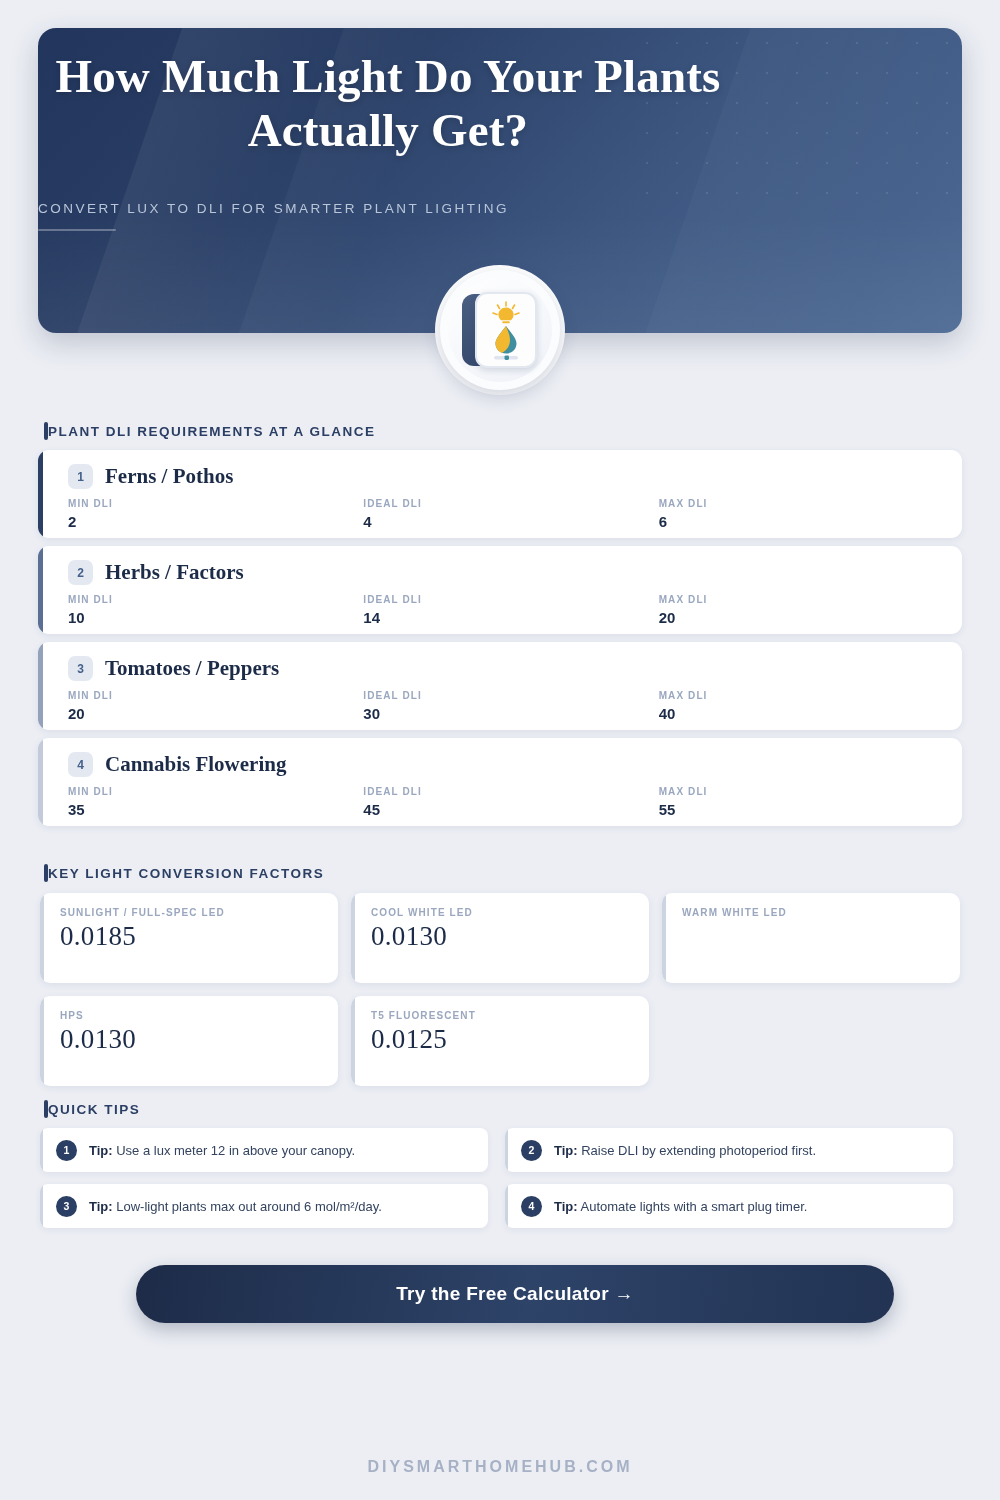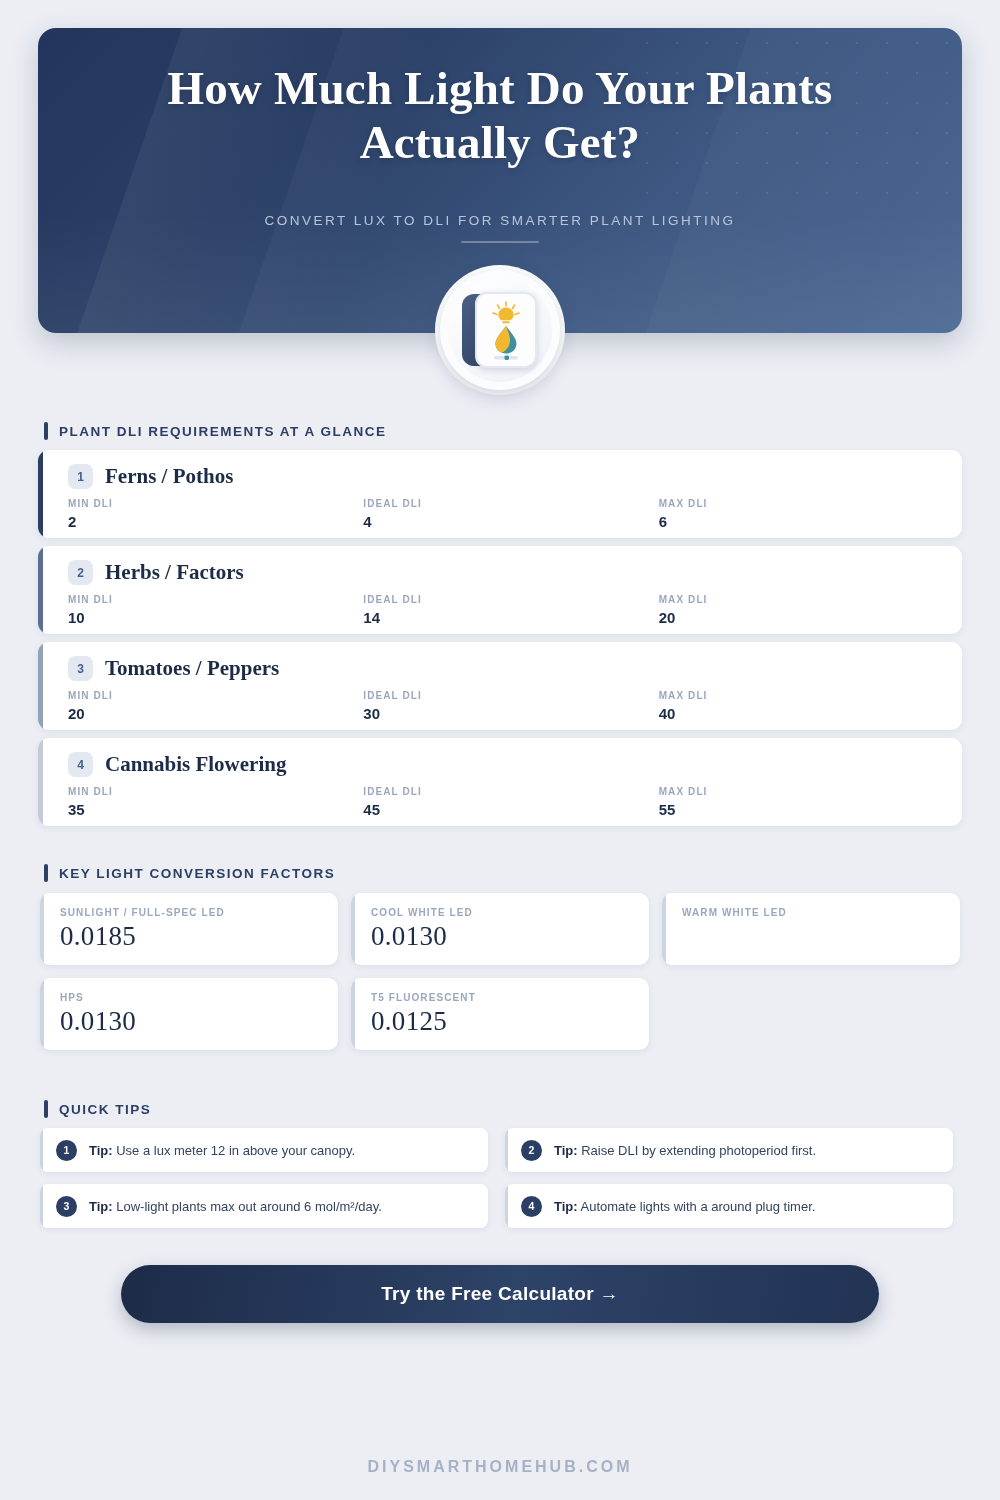--- a/index.html
+++ b/index.html
@@ -44,22 +44,22 @@
   .hdr-fade {
     position:absolute; left:0; right:0; bottom:0; height:120px;
     background: linear-gradient(180deg, rgba(255,255,255,0), rgba(255,255,255,0.045));
   }
 
   .hdr-inner {
     position: relative;
     height: 100%;
     display: flex;
     flex-direction: column;
-    align-items: center;
-    padding-top: 34px;
+    align-items: flex-start;
+    padding-top: 22px;
   }
   .hdr-title {
     font-family: "Liberation Serif", serif;
     font-weight: 700;
     font-size: 47px;
     line-height: 1.14;
     color: #ffffff;
     text-align: center;
     max-width: 700px;
     letter-spacing: .2px;
@@ -109,21 +109,21 @@
     background: #fdfdfe;
     border: 2px solid #e3e8f0;
     margin-left: 12px;
     display: flex; flex-direction: column;
     align-items: center; justify-content: center;
     box-shadow: 0 2px 6px rgba(40,60,95,0.18);
   }
 
   
   .sec-head {
-    display: flex; align-items: center; gap: 11px;
+    display: flex; align-items: center; 
     margin-left: 44px;
   }
   .sec-bar { width: 4px; height: 18px; background: #2b3e63; border-radius: 2px; }
   .sec-title {
     font-size: 13.5px; font-weight: 700;
     letter-spacing: 1.5px; color: #2b3e63;
     text-transform: uppercase;
   }
 
   
@@ -164,21 +164,21 @@
   .metric-value {
     margin-top: 4px;
     font-size: 15px; font-weight: 700; color: #1c2b47;
   }
 
   
   .factors { position: absolute; left: 40px; top: 893px; width: 920px;
              display: flex; flex-wrap: wrap; gap: 13px; }
   .factor-card {
     position: relative;
-    width: 298px; height: 72px;
+    width: 298px; height: 90px;
     background: #ffffff;
     border-radius: 10px;
     padding: 14px 0 0 20px;
     box-shadow: 0 2px 7px rgba(60,80,120,0.09);
     overflow: hidden;
   }
   .factor-accent {
     position: absolute; left: 0; top: 0; bottom: 0; width: 4px;
     background: #ccd4e2;
     border-radius: 10px 0 0 10px;
@@ -218,21 +218,21 @@
     background: #2b3e63; color: #ffffff;
     font-size: 10.5px; font-weight: 700;
     display: flex; align-items: center; justify-content: center;
   }
   .tip-text { font-size: 13px; color: #33435f; }
   .tip-text b { color: #1c2b47; font-weight: 700; }
 
   
   .cta {
     position: absolute;
-    left: 121px; top: 1265px;
+    left: 136px; top: 1265px;
     width: 758px; height: 58px;
     border-radius: 34px;
     background: linear-gradient(100deg,#1d2b48 0%, #2d4368 52%, #223353 100%);
     color: #ffffff;
     font-size: 19px; font-weight: 700;
     display: flex; align-items: center; justify-content: center;
     letter-spacing: .3px;
     box-shadow: 0 7px 18px rgba(30,45,75,0.28);
     cursor: pointer;
   }
@@ -445,21 +445,21 @@
       <div class="tip-text">
         <b>Tip:</b>
         <span>Low-light plants max out around 6 mol/m²/day.</span>
       </div>
     </div>
     <div class="tip-card">
       <div class="tip-accent"></div>
       <div class="tip-badge">4</div>
       <div class="tip-text">
         <b>Tip:</b>
-        <span>Automate lights with a around plug timer.</span>
+        <span>Automate lights with a smart plug timer.</span>
       </div>
     </div>
   </div>
 
   <div class="cta">Try the Free Calculator →</div>
 
   <div class="footer">DIYSMARTHOMEHUB.COM</div>
 
 </div>
 

